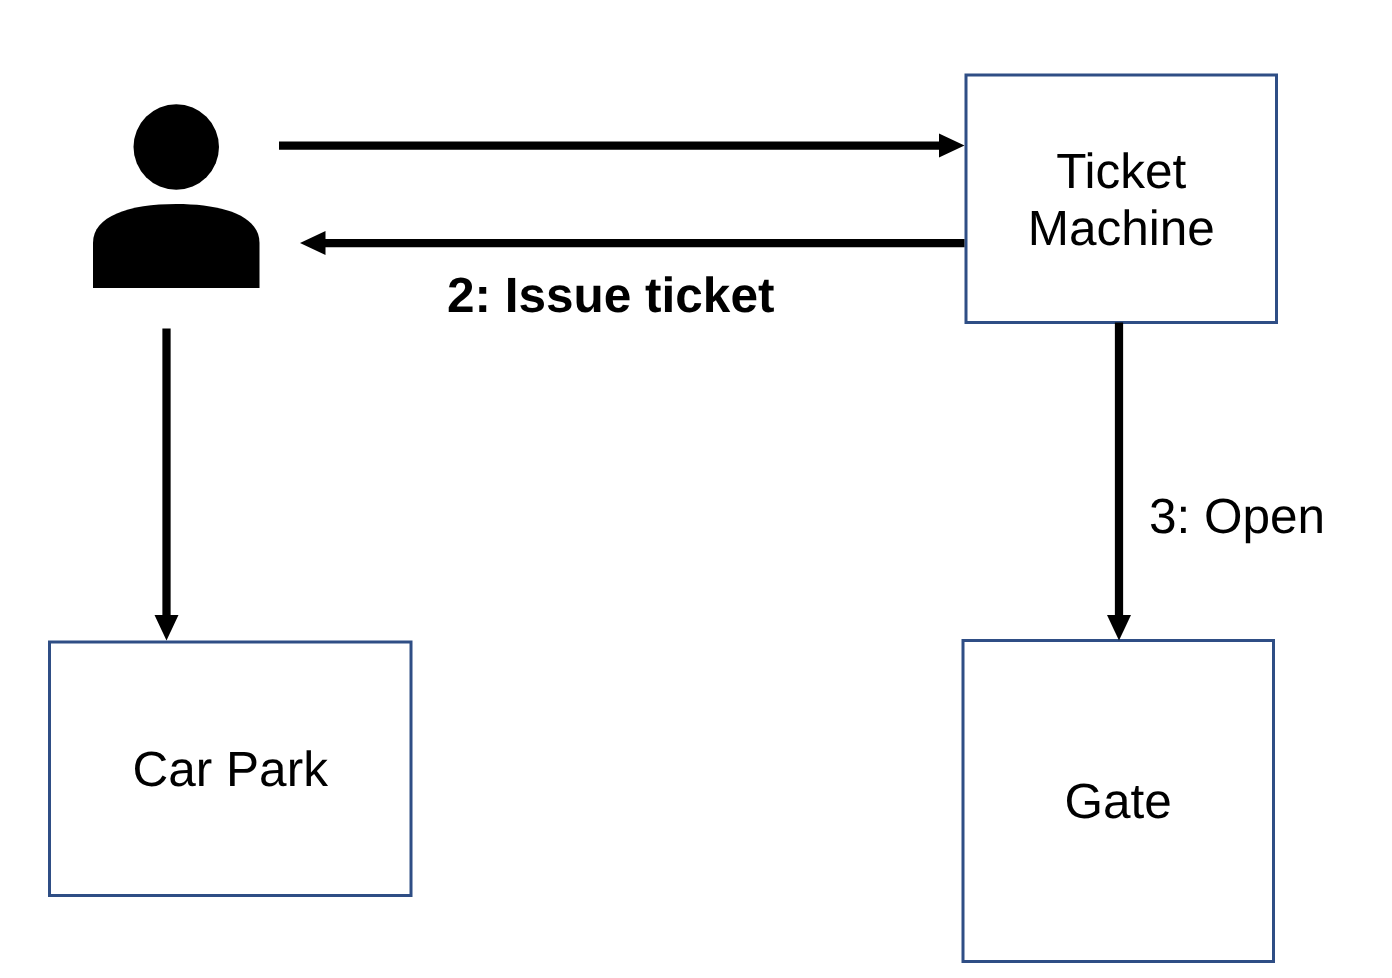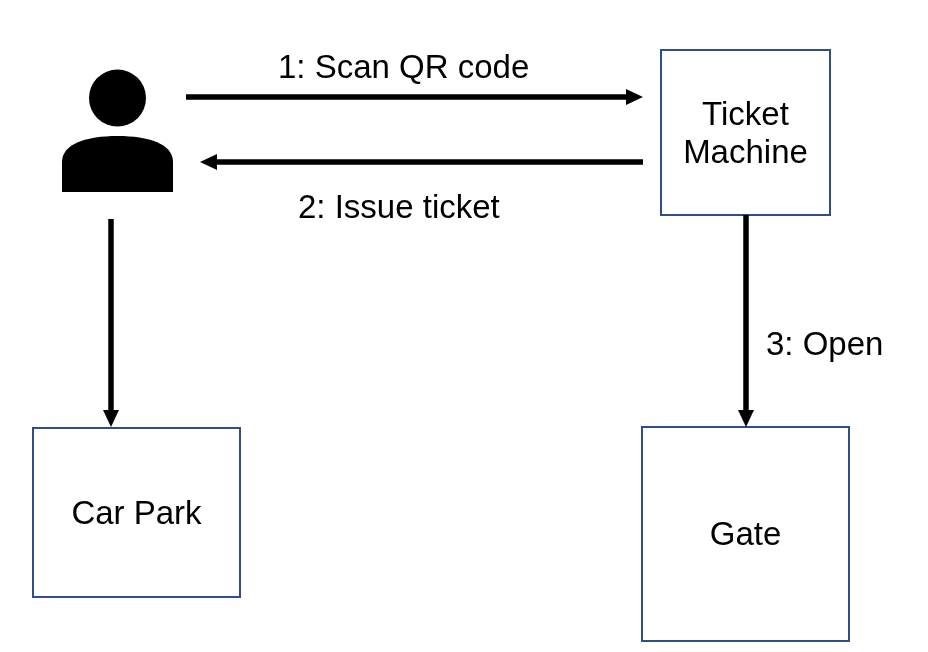--- a/index.html
+++ b/index.html
@@ -27,28 +27,27 @@
     justify-content: center;
     text-align: center;
     color: #000000;
     font-size: 33px;
     line-height: 1.15;
     font-family: "Liberation Sans", sans-serif;
   }
   #box-ticket-machine {
     left: 643px;
     top: 49px;
-    width: 171px;
+    width: 209px;
     height: 167px;
-    margin-left: 17px;
   }
   #box-car-park {
     left: 32px;
     top: 427px;
-    width: 209px;
+    width: 243px;
     height: 171px;
   }
   #box-gate {
     left: 641px;
     top: 426px;
     width: 209px;
     height: 216px;
   }
   .node-label {
     display: block;
@@ -63,21 +62,21 @@
   }
   .msg-label {
     position: absolute;
     color: #000000;
     font-size: 33px;
     line-height: 1;
     white-space: nowrap;
     font-family: "Liberation Sans", sans-serif;
   }
   #label-msg-1 { left: 278px; top: 50px; }
-  #label-msg-2 { left: 298px; top: 190px; }
+  #label-msg-2 { left: 298px; top: 180px; font-weight: bold; }
   #label-msg-3 { left: 766px; top: 315px; margin-top: 12px; }
   #label-msg-4 { left: 131px; top: 315px; }
   .arrow-svg {
     position: absolute;
     left: 0;
     top: 0;
     width: 928px;
     height: 652px;
     pointer-events: none;
     overflow: visible;
@@ -124,17 +123,16 @@
       <line x1="746" y1="215" x2="746" y2="414" stroke="#000000" stroke-width="5.5"></line>
       <polygon points="746,427 738,410 754,410" fill="#000000"></polygon>
     </g>
 
     <g>
       <line x1="111" y1="219" x2="111" y2="414" stroke="#000000" stroke-width="5.5"></line>
       <polygon points="111,427 103,410 119,410" fill="#000000"></polygon>
     </g>
   </svg>
 
-  <div class="msg-label" id="label-msg-1">1: Scan QR code</div>
   <div class="msg-label" id="label-msg-2">2: Issue ticket</div>
   <div class="msg-label" id="label-msg-3">3: Open</div>
 
 </div>
 
 </body></html>

